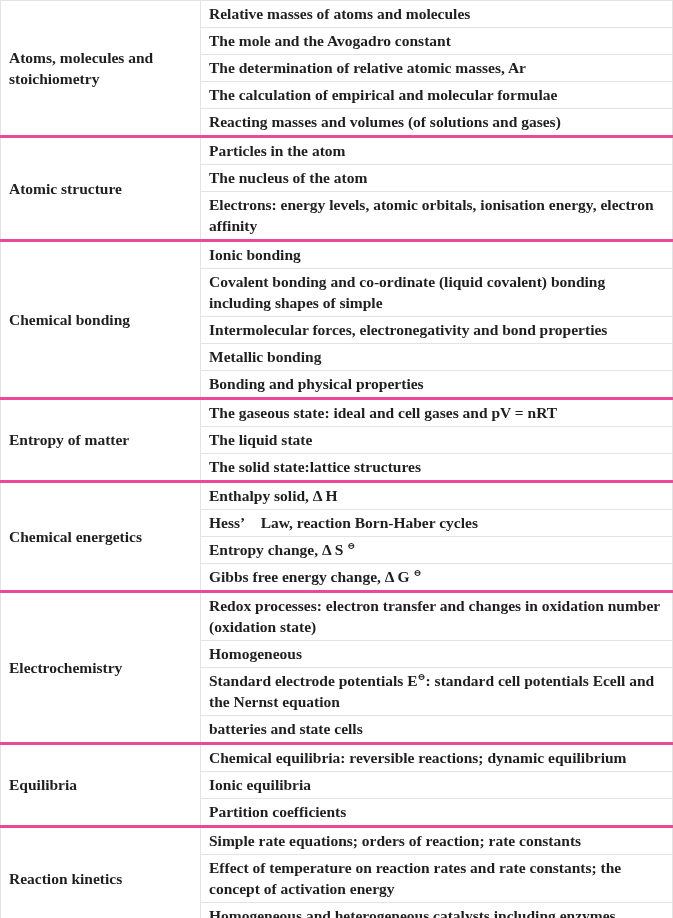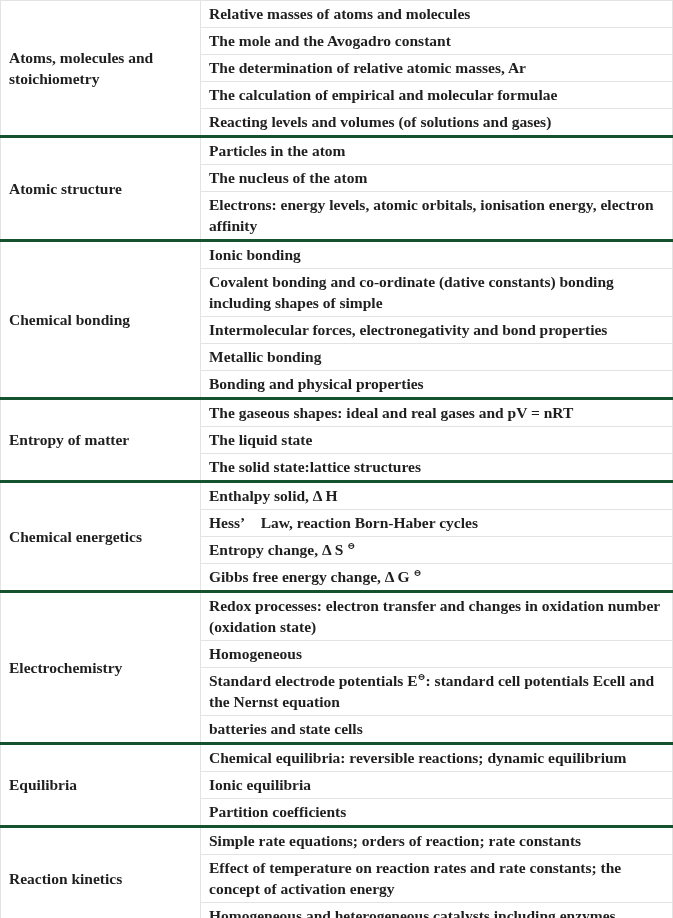--- a/index.html
+++ b/index.html
@@ -23,21 +23,21 @@
   col.col-cat { width: 200px; }
   td {
     border: 1px solid #e3e3e3;
     padding: 2px 8px 3px 8px;
     line-height: 21px;
     vertical-align: middle;
     word-wrap: break-word;
   }
   td.cat { vertical-align: middle; margin-left: 17px; }
   td.topic { height: 23px; }
-  tr.sec-start td { border-top: 3px solid #14532d; }
+  tr.sec-start td { border-top: 3px solid #ec4899; }
   sup { font-size: 0.62em; vertical-align: super; line-height: 0; }
   .watermark {
     position: absolute;
     top: 868px;
     right: 12px;
     font-family: "Liberation Sans", "DejaVu Sans", sans-serif;
     font-size: 20px;
     letter-spacing: 1px;
     color: #d7d7d7;
     text-shadow: 0 1px 0 #ffffff;
@@ -63,54 +63,54 @@
       <tr>
           <td class="topic">The mole and the Avogadro constant</td>
         </tr>
       <tr>
           <td class="topic">The determination of relative atomic masses, Ar</td>
         </tr>
       <tr>
           <td class="topic">The calculation of empirical and molecular formulae</td>
         </tr>
       <tr>
-          <td class="topic">Reacting levels and volumes (of solutions and gases)</td>
+          <td class="topic">Reacting masses and volumes (of solutions and gases)</td>
         </tr>
 
       <tr class="sec-start">
         <td class="cat" rowspan="3">Atomic structure</td>
         <td class="topic">Particles in the atom</td>
       </tr>
       <tr>
           <td class="topic">The nucleus of the atom</td>
         </tr>
       <tr>
           <td class="topic">Electrons: energy levels, atomic orbitals, ionisation energy, electron affinity</td>
         </tr>
 
       <tr class="sec-start">
         <td class="cat" rowspan="5">Chemical bonding</td>
         <td class="topic">Ionic bonding</td>
       </tr>
       <tr>
-          <td class="topic">Covalent bonding and co-ordinate (dative constants) bonding including shapes of simple</td>
+          <td class="topic">Covalent bonding and co-ordinate (liquid covalent) bonding including shapes of simple</td>
         </tr>
       <tr>
           <td class="topic">Intermolecular forces, electronegativity and bond properties</td>
         </tr>
       <tr>
           <td class="topic">Metallic bonding</td>
         </tr>
       <tr>
           <td class="topic">Bonding and physical properties</td>
         </tr>
 
       <tr class="sec-start">
         <td class="cat" rowspan="3">Entropy of matter</td>
-        <td class="topic">The gaseous shapes: ideal and real gases and pV = nRT</td>
+        <td class="topic">The gaseous state: ideal and cell gases and pV = nRT</td>
       </tr>
       <tr>
           <td class="topic">The liquid state</td>
         </tr>
       <tr>
           <td class="topic">The solid state:lattice structures</td>
         </tr>
 
       <tr class="sec-start">
         <td class="cat" rowspan="4">Chemical energetics</td>

